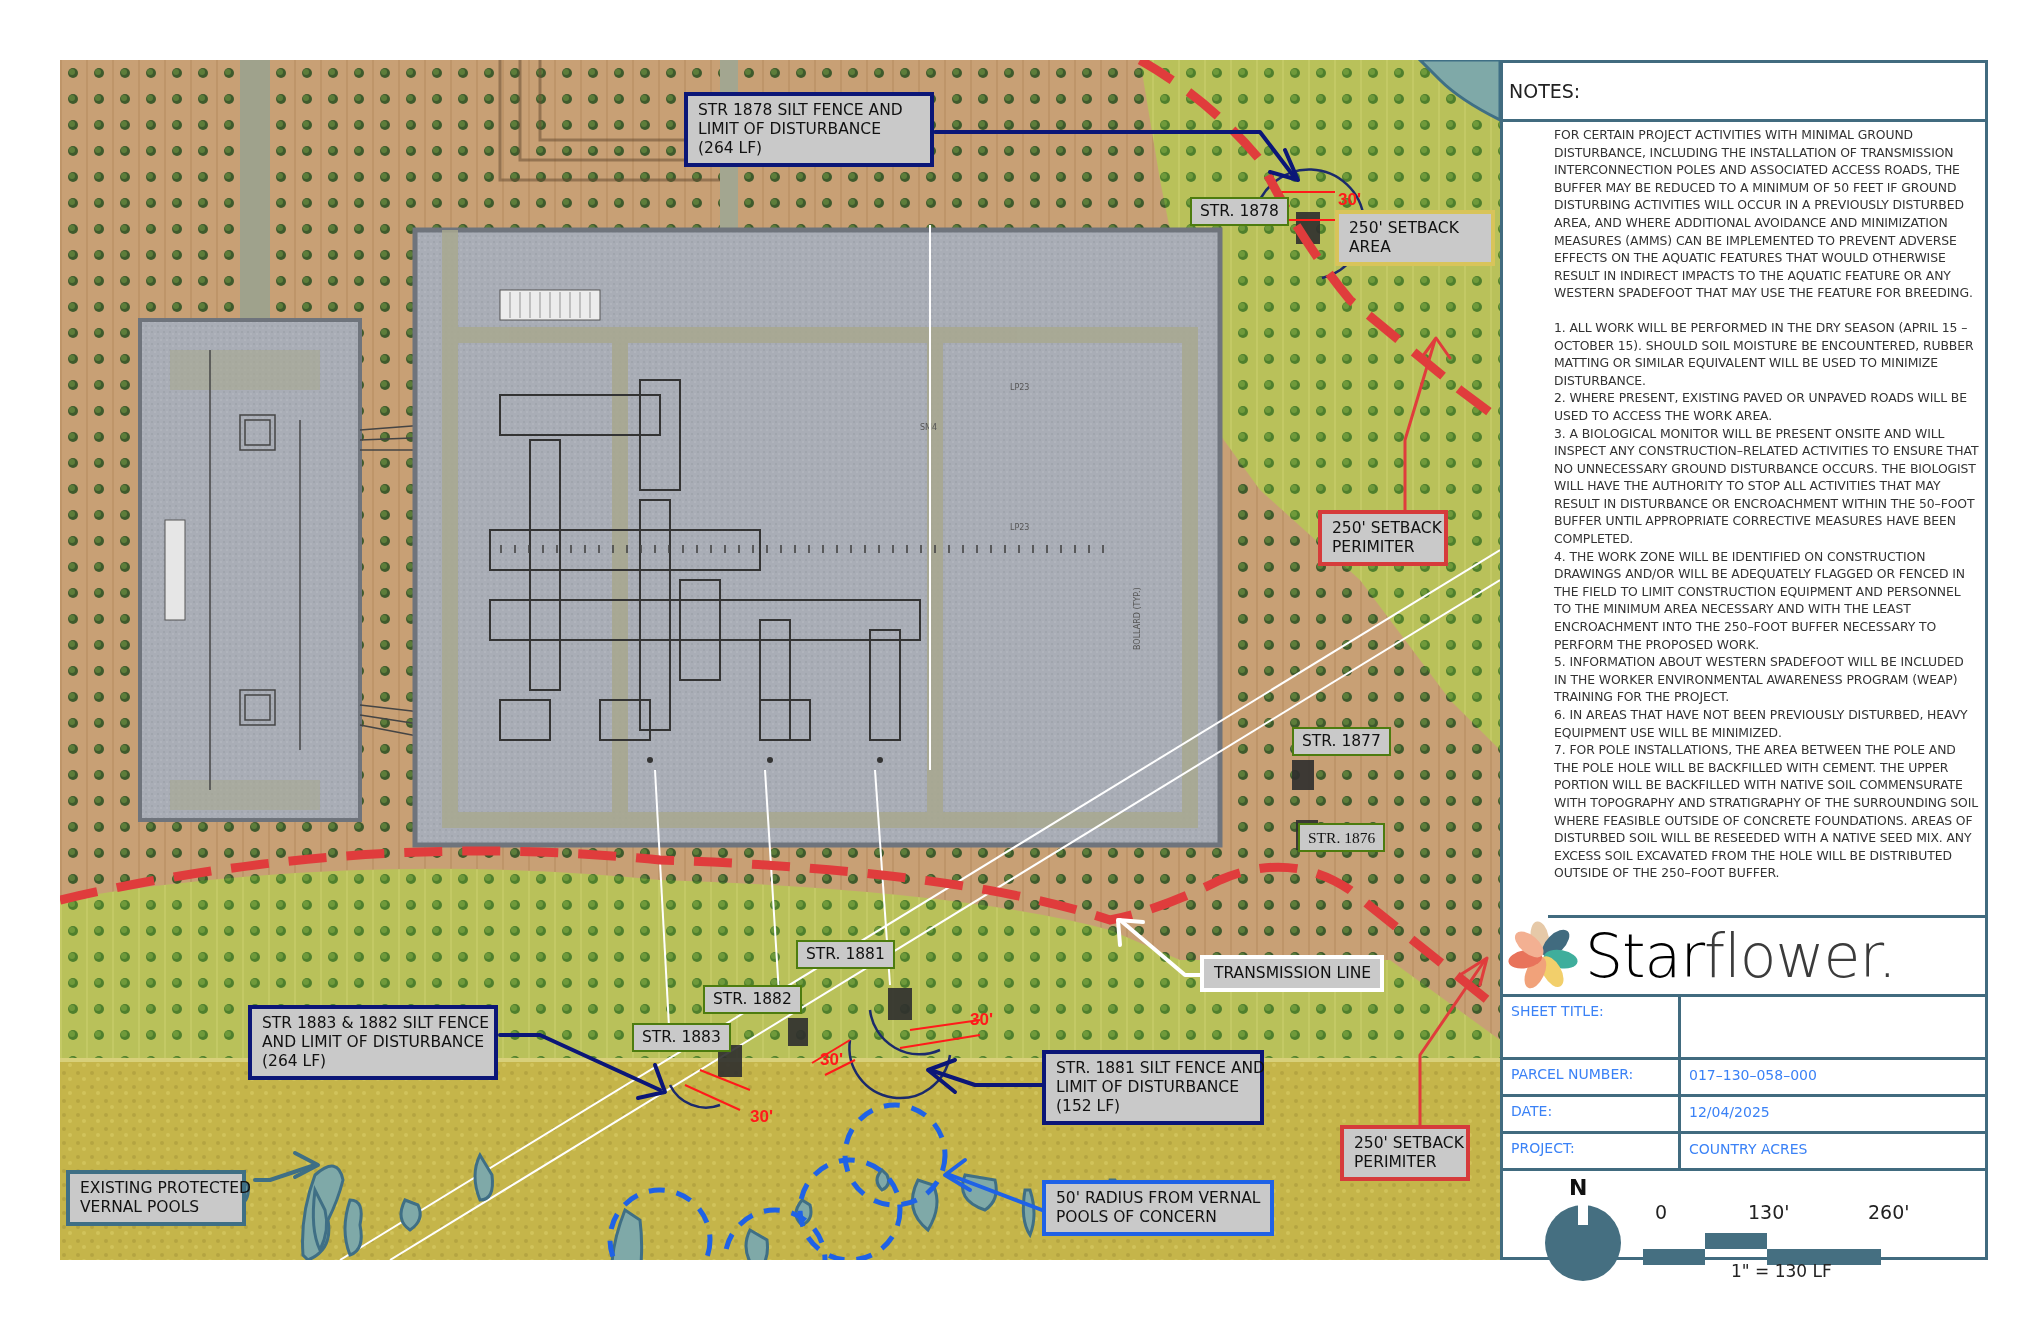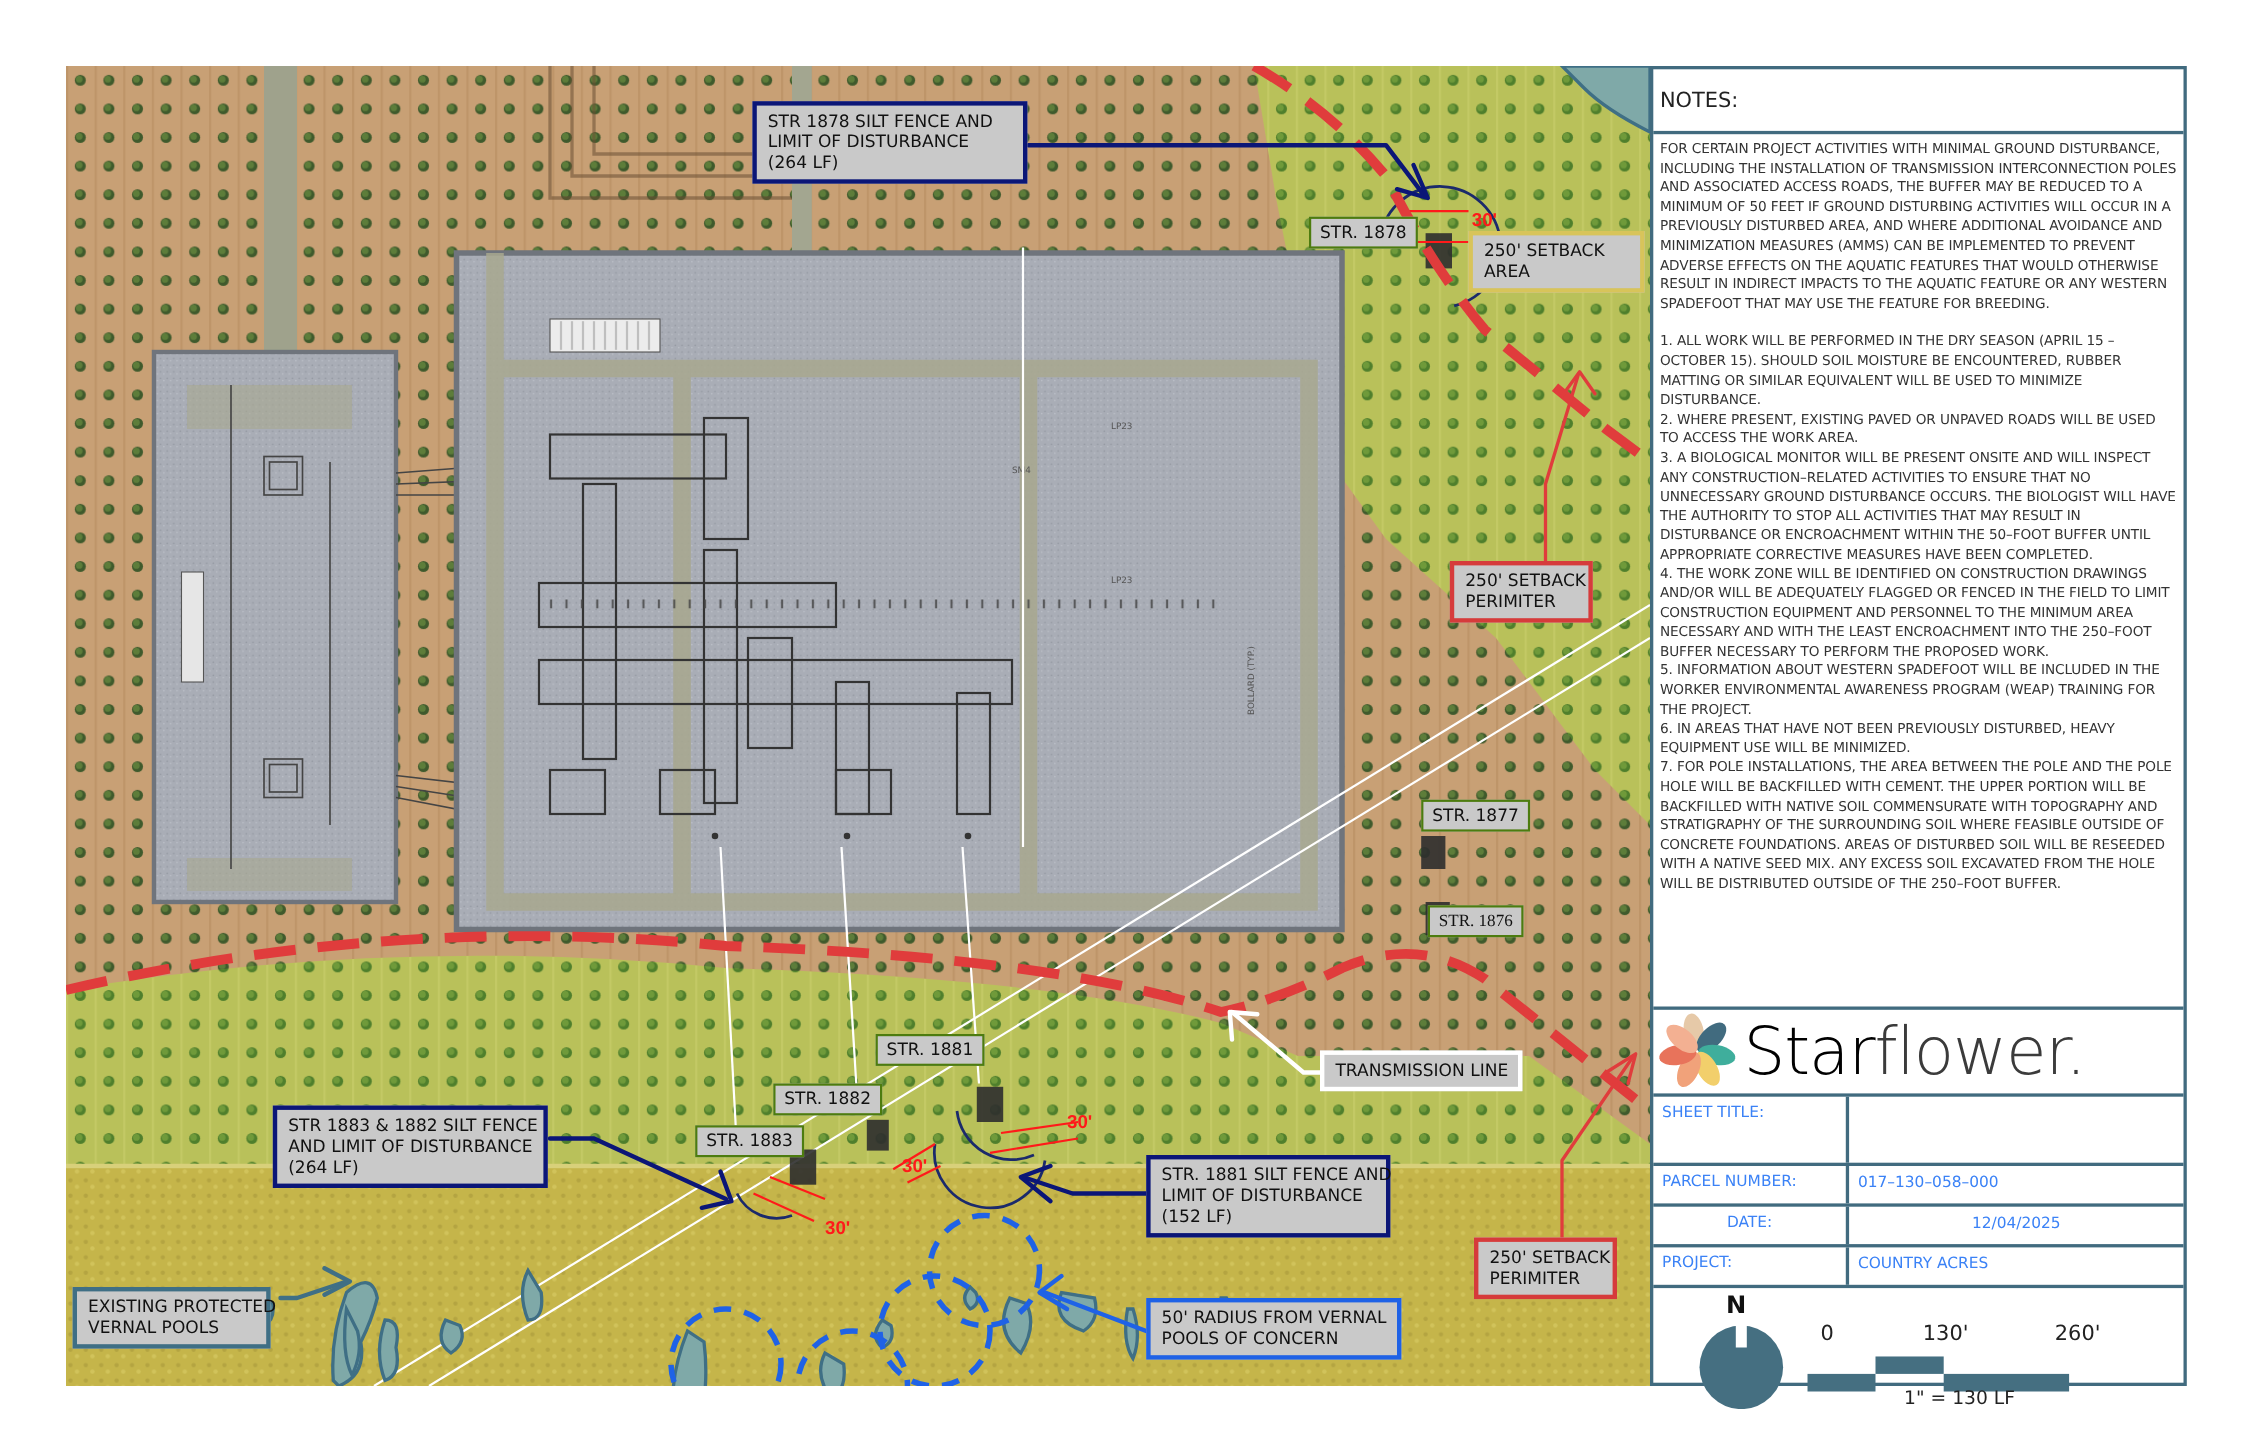--- a/index.html
+++ b/index.html
@@ -11,21 +11,21 @@
   .c-red{border:4px solid #d63b3b;}
   .c-white{border:4px solid #ffffff;}
   .c-tan{border:4px solid #d8c45a;}
   .c-black{border:2px solid #4d7c0f;}
   .c-teal{border:4px solid #3f6f85;}
   .c-blue{border:4px solid #1f62e6;}
   .dim{position:absolute;color:#ff1a1a;font-weight:bold;font-size:17px;font-family:"Liberation Sans",sans-serif;}
 
   #tb{position:absolute;left:1500px;top:60px;width:488px;height:1200px;border:3px solid #416b7f;box-sizing:border-box;background:#fff;}
   .tb-notes-head{height:56px;border-bottom:3px solid #416b7f;display:flex;align-items:center;padding-left:6px;font-size:19px;color:#222;}
-  .tb-notes{padding:4px 6px 0 6px;font-size:12.4px;line-height:17.6px;color:#333;letter-spacing:-0.1px;height:796px;box-sizing:border-box;border-bottom:3px solid #416b7f;}
+  .tb-notes{padding:4px 6px 0 6px;font-size:12.4px;line-height:17.6px;color:#333;letter-spacing:-0.1px;height:796px;box-sizing:border-box;border-bottom:3px solid #416b7f;margin-left:45px;}
   .tb-notes p{margin:0;}
   .tb-notes .intro{margin-bottom:17px;}
   .tb-logo{height:76px;border-bottom:3px solid #416b7f;display:flex;align-items:center;padding-left:4px;}
   .logo-text{font-family:"DejaVu Sans",sans-serif;font-size:60px;font-weight:300;letter-spacing:-1px;line-height:60px;margin-left:6px;}
   .logo-star{color:#000000;}
   .logo-flower{color:#3b3b3b;}
   .tb-row{display:flex;border-bottom:3px solid #416b7f;font-size:14px;color:#3b82f6;}
   .tb-row .lbl{width:178px;border-right:3px solid #416b7f;padding:6px 8px;box-sizing:border-box;}
   .tb-row .val{flex:1;padding:6px 8px;box-sizing:border-box;line-height:18px;}
   .tb-scale{height:112px;position:relative;}
@@ -303,21 +303,21 @@
     <span class="logo-text"><span class="logo-star">Star</span><span class="logo-flower">flower.</span></span>
   </div>
 
   <div class="tb-row" style="height:60px;">
     <div class="lbl">SHEET TITLE:</div>
   </div>
   <div class="tb-row" style="height:34px;">
     <div class="lbl">PARCEL NUMBER:</div>
     <div class="val">017–130–058–000</div>
   </div>
-  <div class="tb-row" style="height:34px;text-align:center;">
+  <div class="tb-row" style="height:34px;">
     <div class="lbl">DATE:</div>
     <div class="val">12/04/2025</div>
   </div>
   <div class="tb-row" style="height:34px;">
     <div class="lbl">PROJECT:</div>
     <div class="val">COUNTRY ACRES</div>
   </div>
 
   <div class="tb-scale">
     <div style="position:absolute;left:66px;top:4px;font-size:22px;font-weight:bold;color:#111;">N</div>

